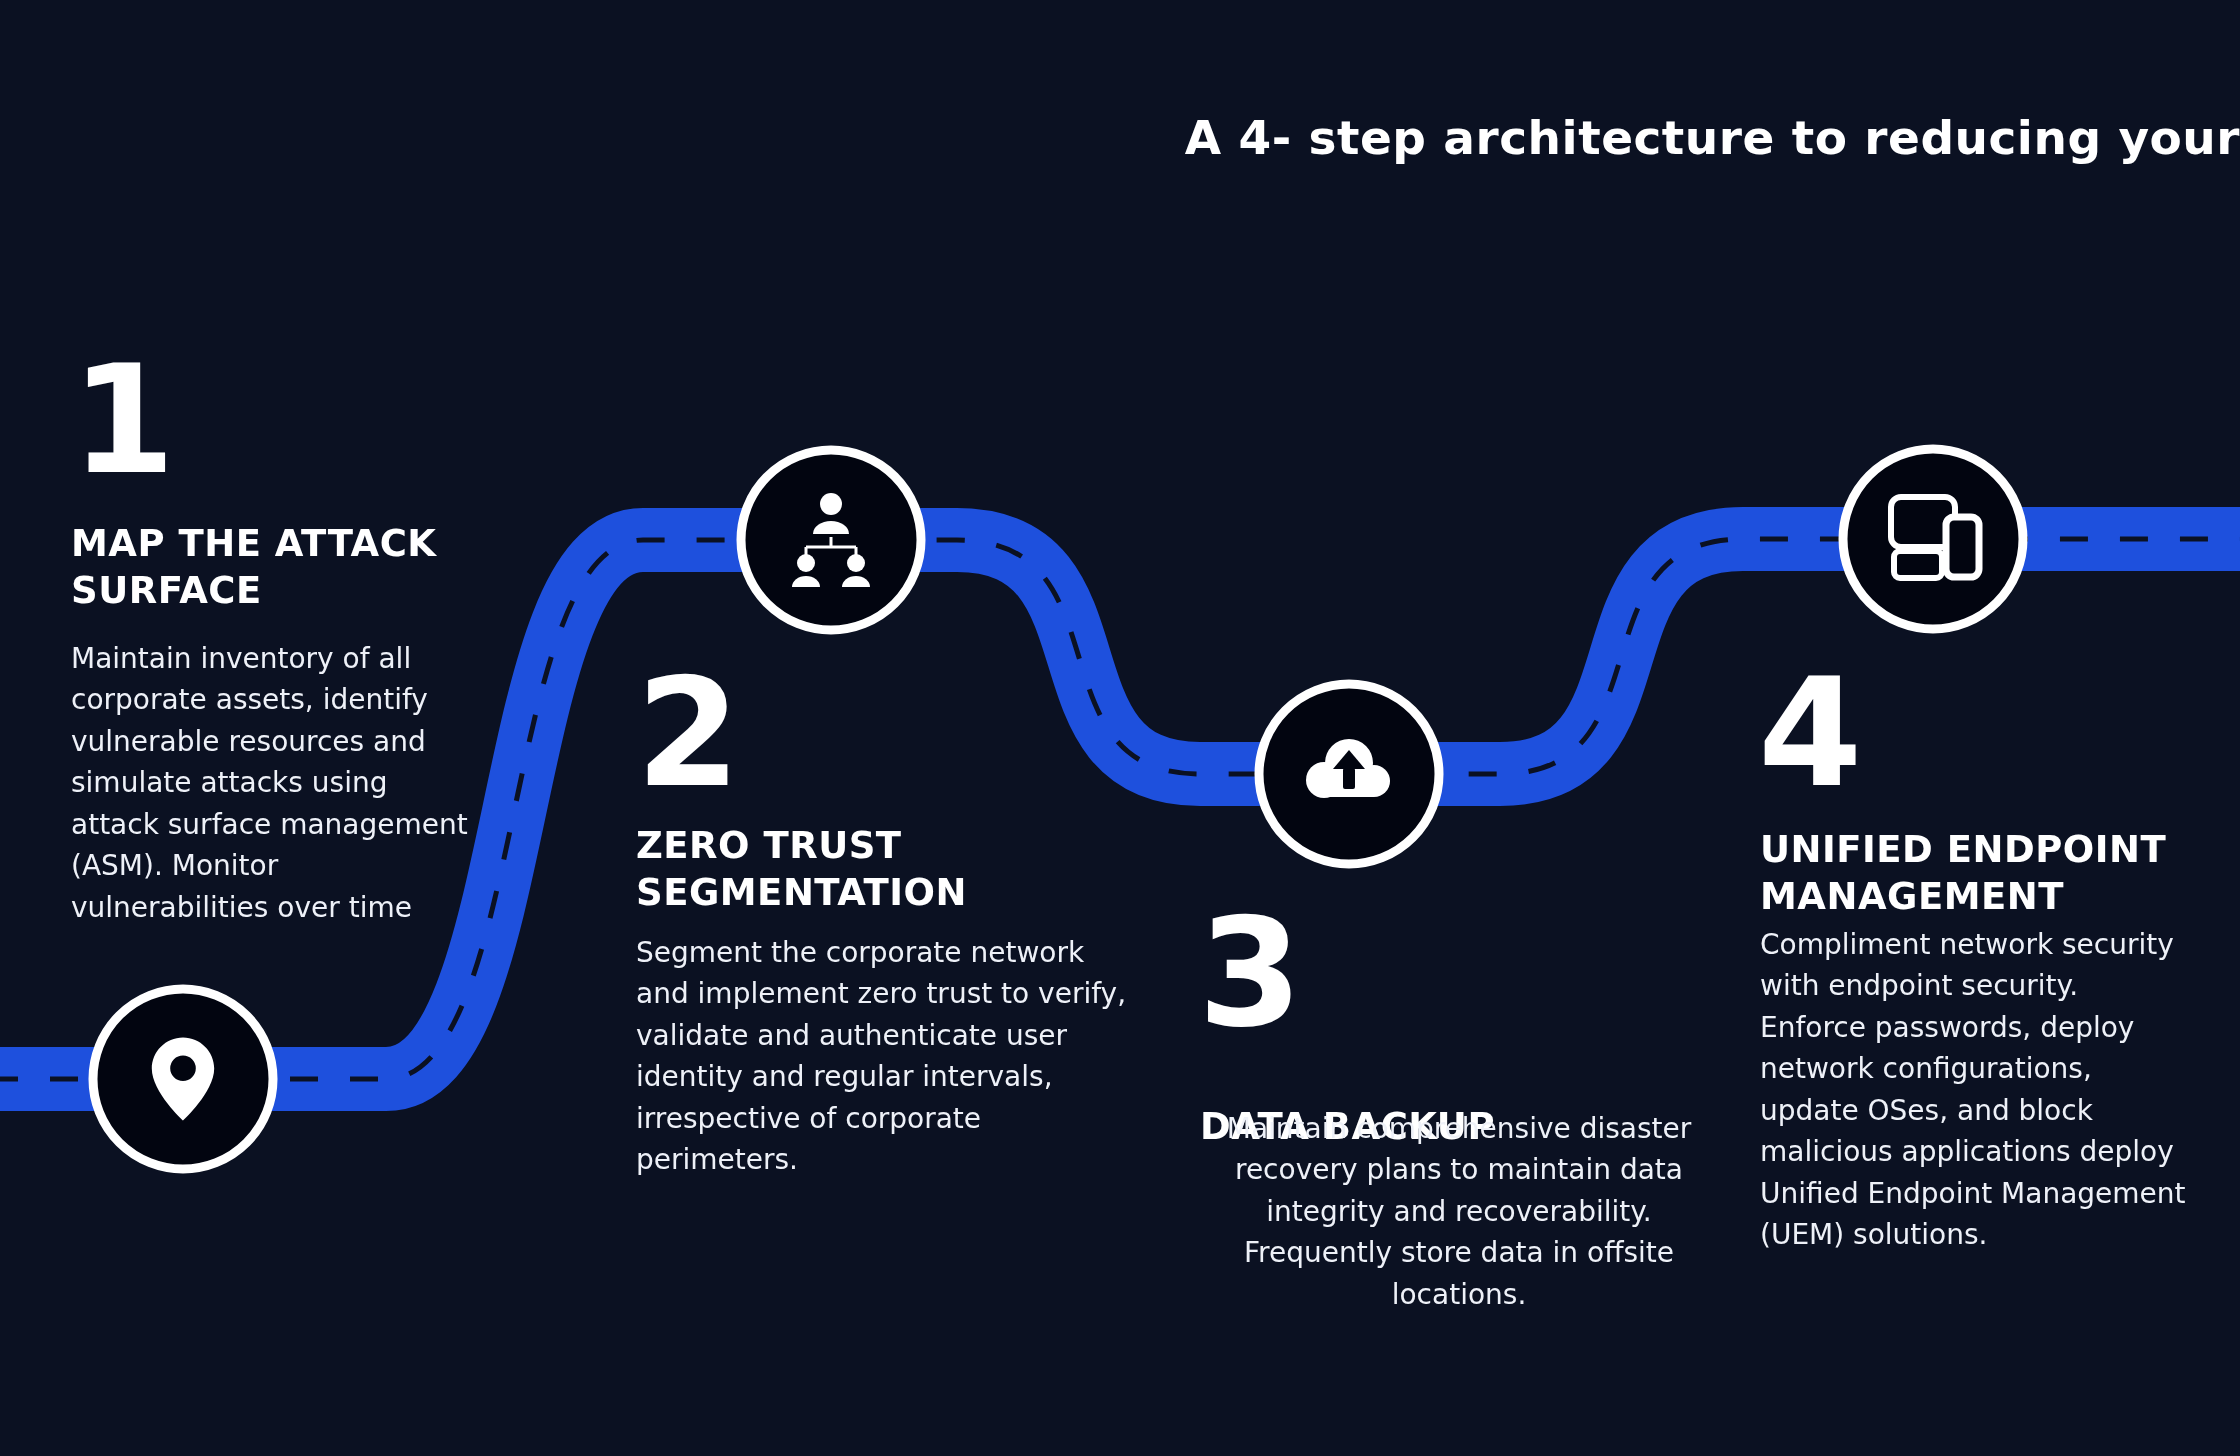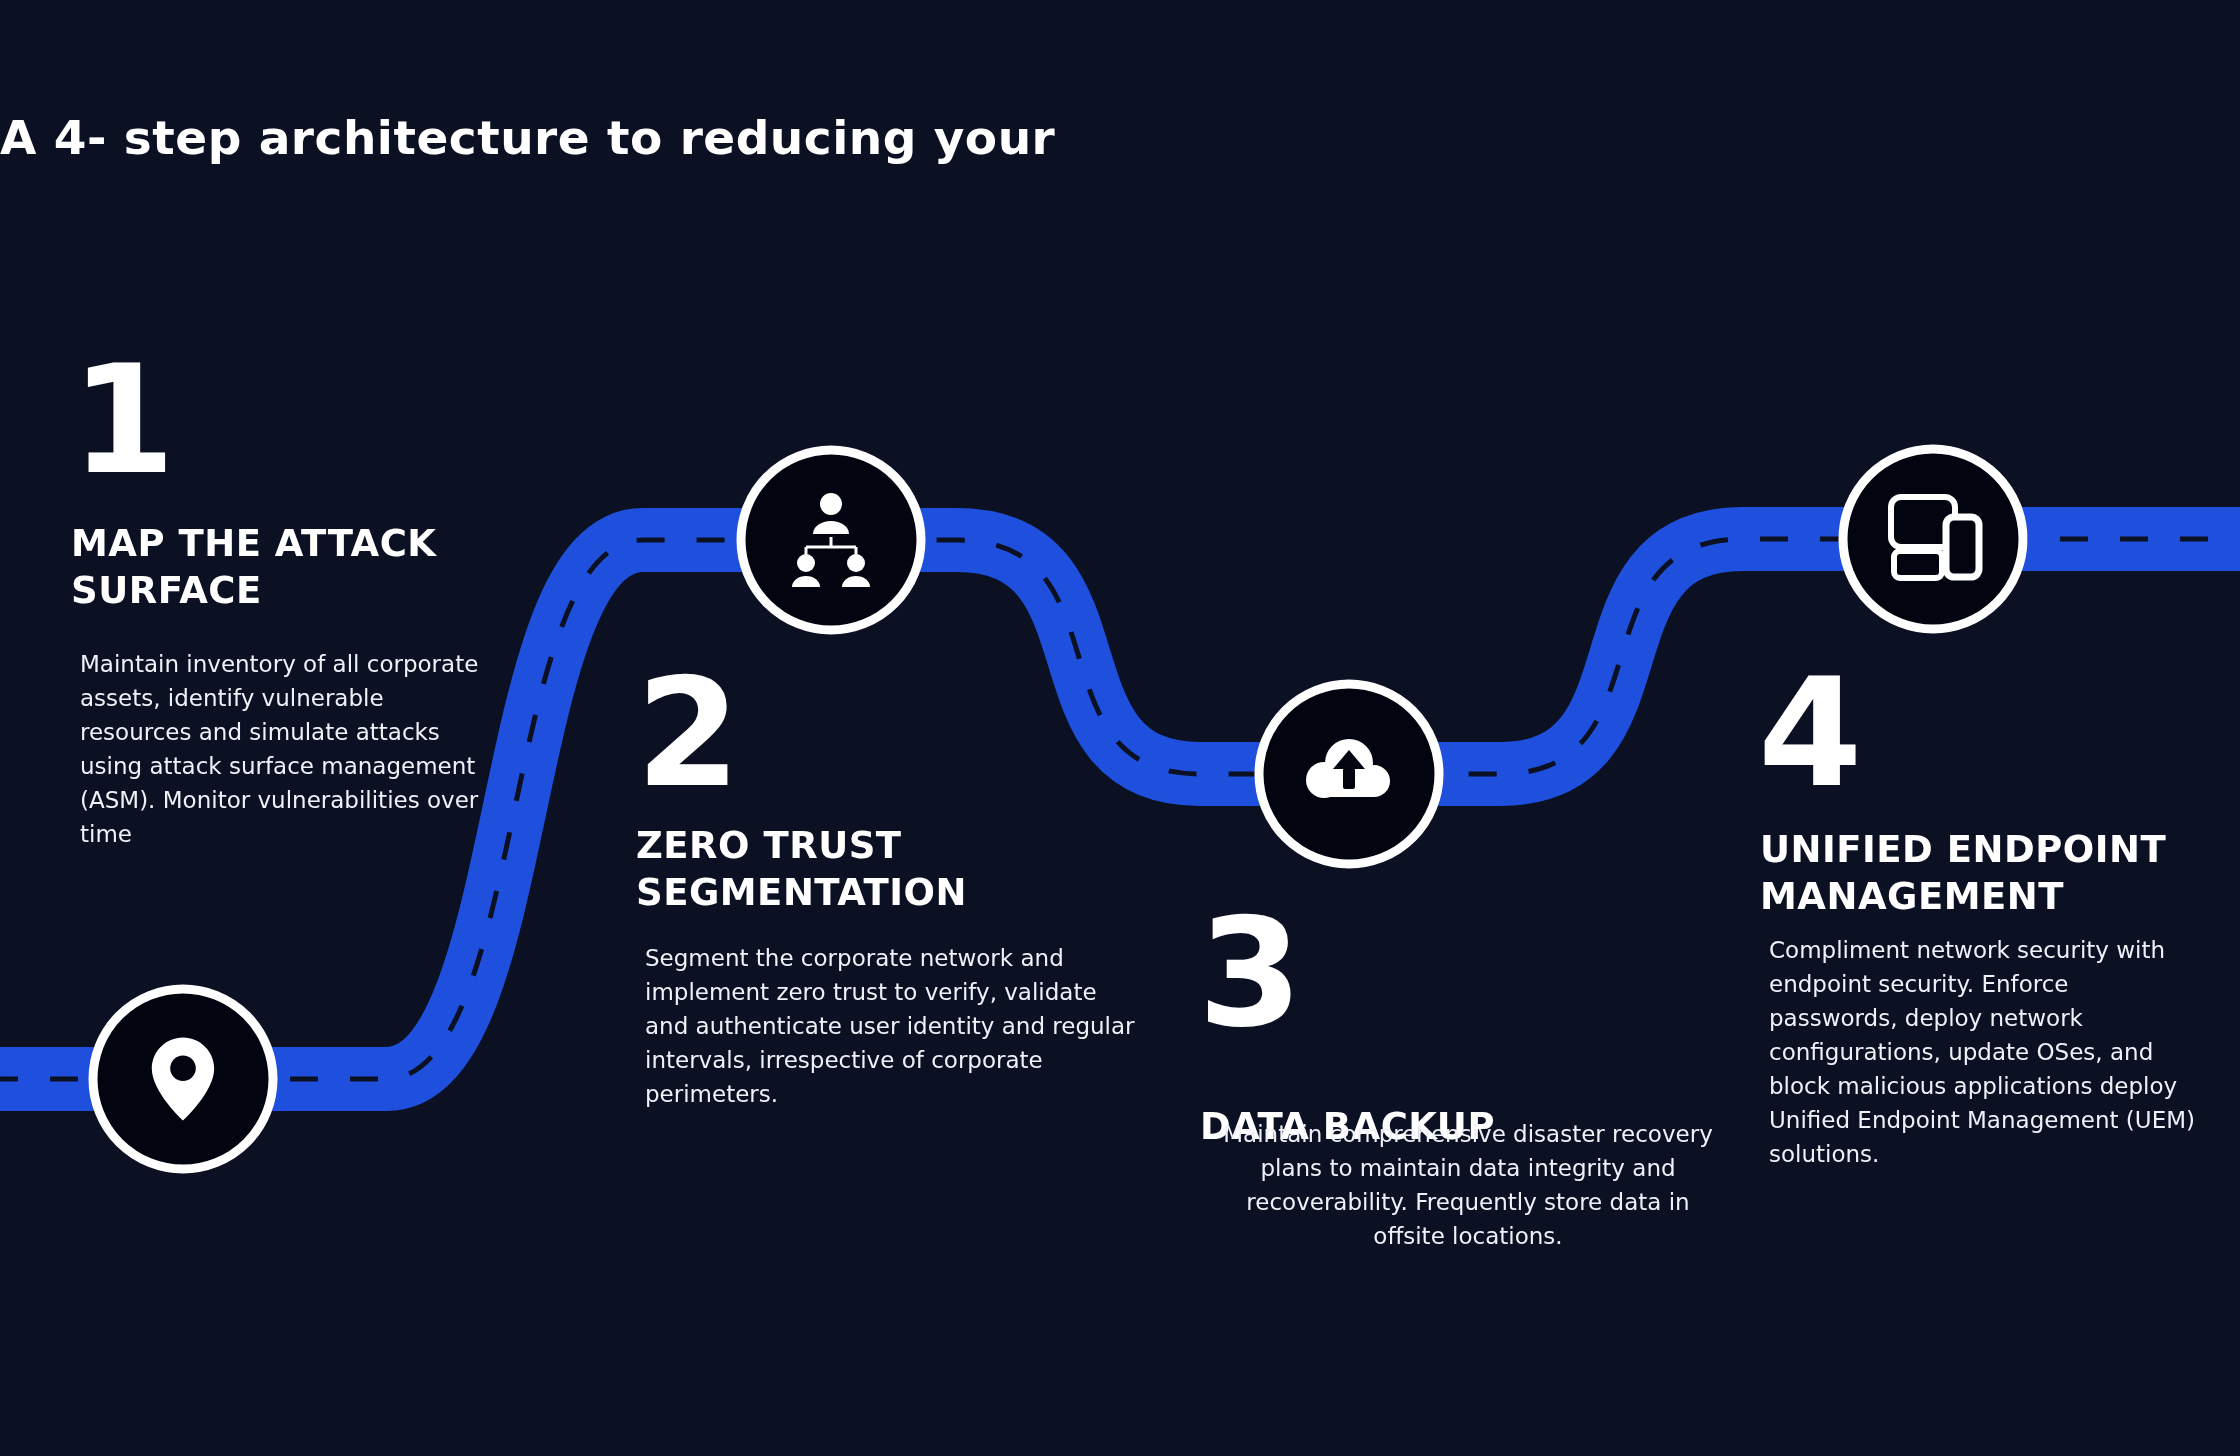--- a/index.html
+++ b/index.html
@@ -25,34 +25,34 @@
   .road-center{fill:none;stroke:var(--background);stroke-width:5;stroke-dasharray:28 32;}
   .node{fill:var(--node-fill);stroke:var(--node-ring);stroke-width:9;}
   .icon-fill{fill:#ffffff;}
   .icon-stroke{stroke:#ffffff;stroke-width:3;fill:none;}
   .icon-cut{fill:var(--node-fill);}
   .icon-outline{fill:var(--node-fill);stroke:#ffffff;stroke-width:6;}
   .icon-outline.thick{stroke-width:7;}
 
   .title{
     position:absolute;top:98px;left:0;width:2240px;
-    text-align:left;font-size:47px;font-weight:700;
+    text-align:right;font-size:47px;font-weight:700;
     line-height:80px;letter-spacing:0.5px;
   }
 
   .num{
     position:absolute;font-size:150px;font-weight:700;line-height:1;
     letter-spacing:-2px;
   }
   .heading{
     position:absolute;font-size:37px;font-weight:700;line-height:1.28;
     letter-spacing:0.5px;margin:0;
   }
   .body{
-    position:absolute;font-size:23px;line-height:1.48;margin:9px;
+    position:absolute;font-size:28px;line-height:1.48;margin:0;
     color:#eef1f8;
   }
 
   .s1-num{left:71px;top:345px;}
   .s1-head{left:71px;top:520px;width:420px;}
   .s1-body{left:71px;top:638px;width:400px;}
 
   .s2-num{left:636px;top:658px;}
   .s2-head{left:636px;top:822px;width:460px;}
   .s2-body{left:636px;top:932px;width:500px;}

